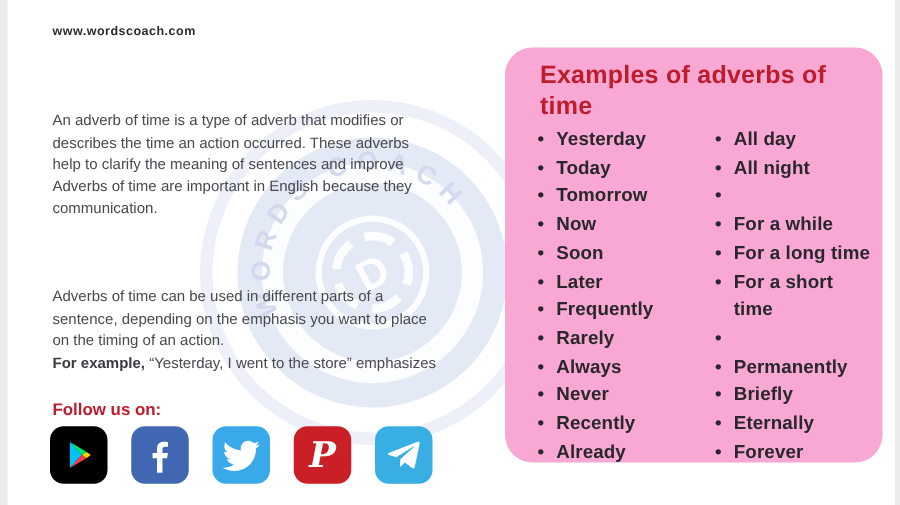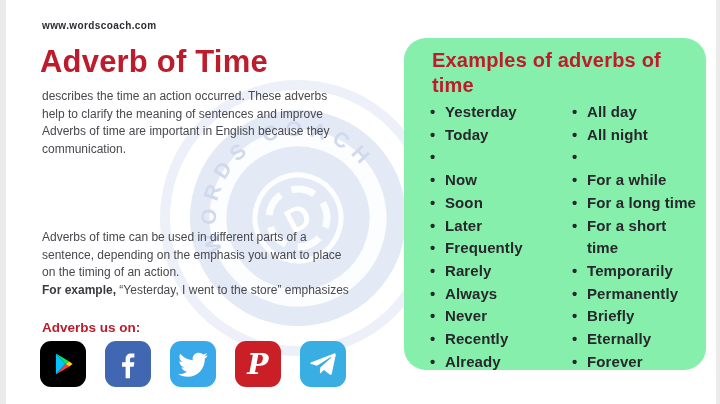--- a/index.html
+++ b/index.html
@@ -29,21 +29,21 @@
 
   .icons-row { position:absolute; left:40px; top:341px; display:flex; gap:19px; }
   .app-icon { width:46px; height:46px; border-radius:11px; display:flex; align-items:center; justify-content:center; cursor:pointer; }
   .app-icon svg { width:34px; height:34px; }
   .icon-play { background:#000000; }
   .icon-facebook { background:#4267b2; }
   .icon-twitter { background:#3aa9ea; }
   .icon-pinterest { background:#cb1f27; }
   .icon-telegram { background:#38aee3; }
 
-  .panel { position:absolute; left:404px; top:38px; width:302px; height:332px; background:#86efac; border-radius:22px; }
+  .panel { position:absolute; left:404px; top:38px; width:302px; height:332px; background:#f9a8d4; border-radius:22px; }
   .panel-title { position:absolute; left:28px; top:10px; font-size:20px; line-height:25px; font-weight:bold; color:#bc1c2c; letter-spacing:0.2px; }
   .adverb-col { position:absolute; top:63px; }
   .col-1 { left:26px; width:140px; }
   .col-2 { left:168px; width:134px; }
   .adverb-item { display:flex; line-height:22.7px; font-size:15px; font-weight:bold; color:#27272c; }
   .adverb-item .bullet { width:15px; flex:0 0 15px; }
   .adverb-item .txt { white-space:pre-line; letter-spacing:0.1px; }
 </style>
 </head>
 <body>
@@ -65,37 +65,37 @@
       <circle cx="146" cy="146" r="43" fill="none" stroke="#ffffff" stroke-width="5" opacity="0.95"></circle>
       <circle cx="146" cy="146" r="29" fill="none" stroke="#ffffff" stroke-width="7" stroke-dasharray="24 12" opacity="0.9"></circle>
       <text x="146" y="158" font-size="34" font-weight="bold" fill="#ffffff" text-anchor="middle">D</text>
     </g>
   </svg>
 
   <div class="content">
 
     <div class="site-url">www.wordscoach.com</div>
 
-    <h1 class="page-title">Adverb of Time</h1>
 
     <div class="para para-1">
+      <div class="ln">An adverb of time is a type of adverb that modifies or</div>
       <div class="ln">describes the time an action occurred. These adverbs</div>
       <div class="ln">help to clarify the meaning of sentences and improve</div>
       <div class="ln">Adverbs of time are important in English because they</div>
       <div class="ln">communication.</div>
     </div>
 
     <div class="para para-2">
       <div class="ln">Adverbs of time can be used in different parts of a</div>
       <div class="ln">sentence, depending on the emphasis you want to place</div>
       <div class="ln">on the timing of an action.</div>
       <div class="ln"><b>For example,</b><span> “Yesterday, I went to the store” emphasizes</span></div>
     </div>
 
-    <div class="follow-label">Adverbs us on:</div>
+    <div class="follow-label">Follow us on:</div>
 
     <div class="icons-row">
 
       <div class="app-icon icon-play">
         <svg viewBox="0 0 24 24" aria-hidden="true">
           <polygon points="7,4.6 13.7,12 7,19.4" fill="#00c3ff"></polygon>
           <polygon points="7,4.6 16.5,10.3 13.7,12" fill="#00e76e"></polygon>
           <polygon points="7,19.4 16.5,13.7 13.7,12" fill="#ff3a44"></polygon>
           <polygon points="16.5,10.3 18.8,12 16.5,13.7 13.7,12" fill="#ffd400"></polygon>
         </svg>
@@ -137,20 +137,21 @@
         <div class="adverb-item">
             <span class="bullet">•</span>
             <span class="txt">Yesterday</span>
           </div>
         <div class="adverb-item">
             <span class="bullet">•</span>
             <span class="txt">Today</span>
           </div>
         <div class="adverb-item">
             <span class="bullet">•</span>
+            <span class="txt">Tomorrow</span>
           </div>
         <div class="adverb-item">
             <span class="bullet">•</span>
             <span class="txt">Now</span>
           </div>
         <div class="adverb-item">
             <span class="bullet">•</span>
             <span class="txt">Soon</span>
           </div>
         <div class="adverb-item">
@@ -203,21 +204,20 @@
             <span class="bullet">•</span>
             <span class="txt">For a long time</span>
           </div>
         <div class="adverb-item">
             <span class="bullet">•</span>
             <span class="txt">For a short
 time</span>
           </div>
         <div class="adverb-item">
             <span class="bullet">•</span>
-            <span class="txt">Temporarily</span>
           </div>
         <div class="adverb-item">
             <span class="bullet">•</span>
             <span class="txt">Permanently</span>
           </div>
         <div class="adverb-item">
             <span class="bullet">•</span>
             <span class="txt">Briefly</span>
           </div>
         <div class="adverb-item">

